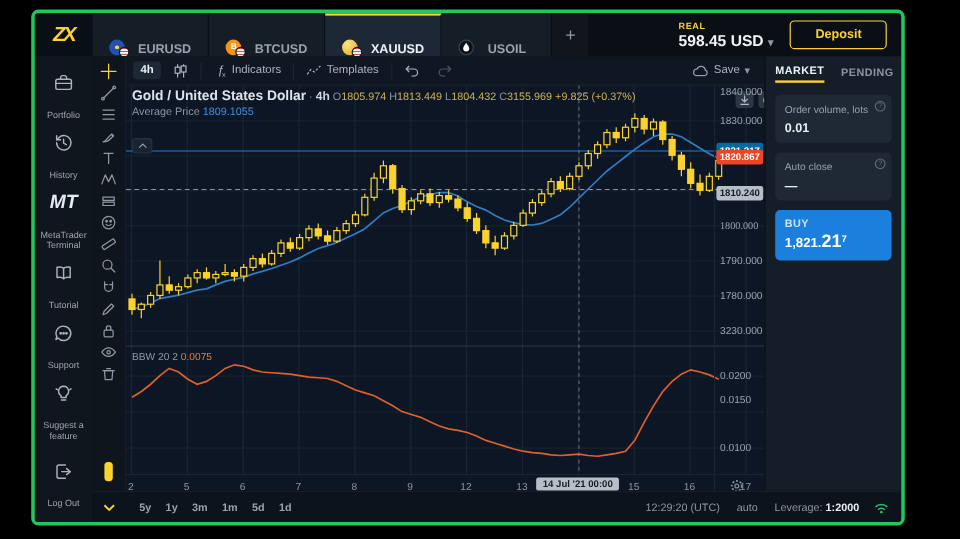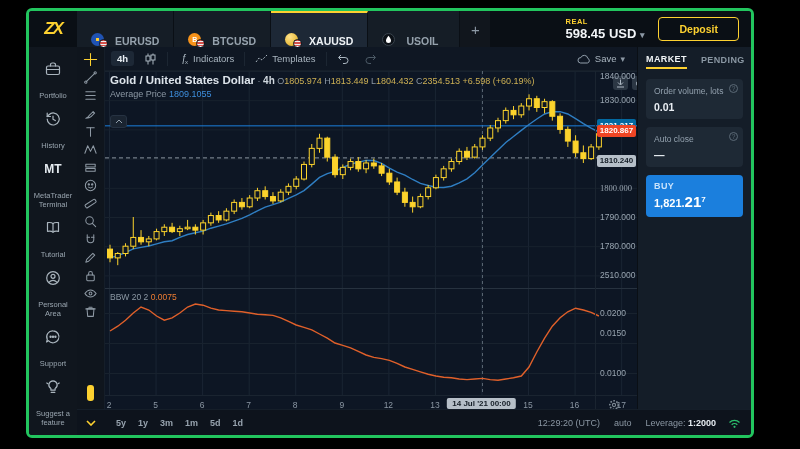--- a/index.html
+++ b/index.html
@@ -23,21 +23,21 @@
   .acct-bal{color:#f2f5f8;font-size:13px;font-weight:bold;}
   .acct-bal .cur{font-weight:bold;}
   .caret{color:#8d99a5;font-size:9px;}
   .deposit{align-self:center;margin-right:12px;background:transparent;border:1px solid #fdd130;color:#fdd130;font-size:10.5px;font-weight:bold;border-radius:4px;padding:5px 20px;cursor:pointer;}
 
   
   .sidebar{position:absolute;left:0;top:36px;bottom:0;width:48px;background:#10161e;display:flex;flex-direction:column;align-items:center;padding:8px 0 6px;}
   .sb-item{display:flex;flex-direction:column;align-items:center;gap:13px;padding:5px 1px;cursor:pointer;width:100%;}
   .sb-item .lbl{color:#9aa6b0;font-size:7.5px;text-align:center;line-height:1.2;}
   .sb-item svg{display:block;}
-  .sb-mt{color:#e6ecf1;font-weight:bold;font-size:12px;line-height:18px;}
+  .sb-mt{color:#e6ecf1;font-weight:bold;font-size:16px;line-height:18px;font-style:italic;}
   .sb-gap{flex:1;}
 
   
   .main{position:absolute;left:48px;top:36px;right:114px;bottom:26px;background:#0d1624;}
   .toolbar{position:absolute;left:28px;right:0;top:0;height:24px;display:flex;align-items:center;gap:4px;padding:0 6px;border-bottom:1px solid #151e29;background:#0f1723;font-size:9.5px;color:#93a0ac;}
   .tbtn{display:flex;align-items:center;gap:4px;padding:2px 6px;border-radius:3px;cursor:pointer;background:transparent;border:0;color:#aab6c0;font-size:9.5px;}
   .tbtn.tf{background:#1d2836;color:#e8eef3;font-weight:bold;}
   .tbtn.dim{color:#4c5a66;}
   .tb-sep{width:1px;height:14px;background:#1c2632;}
   .tb-right{margin-left:auto;display:flex;align-items:center;gap:4px;}
@@ -177,30 +177,20 @@
           <span class="lbl">MetaTrader Terminal</span>
         </div>
         <div class="sb-item">
           <span>
             <svg width="18" height="18" viewBox="0 0 18 18" fill="none" stroke="#a9b4bd" stroke-width="1.2" stroke-linecap="round" stroke-linejoin="round">
               <path d="M9 4.6C7.9 3.5 5.8 3.3 3.5 3.7v8.6c2.3-.4 4.4-.2 5.5.9 1.1-1.1 3.2-1.3 5.5-.9V3.7C12.2 3.3 10.1 3.5 9 4.6z"></path>
               <line x1="9" y1="4.6" x2="9" y2="13.2"></line>
             </svg>
           </span>
           <span class="lbl">Tutorial</span>
-        </div>
-        <div class="sb-item">
-          <span>
-            <svg width="18" height="18" viewBox="0 0 18 18" fill="none" stroke="#a9b4bd" stroke-width="1.2" stroke-linecap="round" stroke-linejoin="round">
-              <circle cx="9" cy="9" r="6.3"></circle>
-              <circle cx="9" cy="7.3" r="2"></circle>
-              <path d="M5.2 13.2a5 5 0 0 1 7.6 0"></path>
-            </svg>
-          </span>
-          <span class="lbl">Personal Area</span>
         </div>
         <div class="sb-item">
           <span>
             <svg width="18" height="18" viewBox="0 0 18 18" fill="none" stroke="#a9b4bd" stroke-width="1.2" stroke-linecap="round" stroke-linejoin="round">
               <path d="M9 2.8a6 6 0 1 1-4.6 9.9L2.6 14l.7-2.6A6 6 0 0 1 9 2.8z"></path>
               <circle cx="6.6" cy="8.8" r=".6" fill="#a9b4bd"></circle>
               <circle cx="9" cy="8.8" r=".6" fill="#a9b4bd"></circle>
               <circle cx="11.4" cy="8.8" r=".6" fill="#a9b4bd"></circle>
             </svg>
           </span>
@@ -546,22 +536,22 @@
           </svg>
 
         <div class="chead">
           <div>
             <span class="inst">Gold / United States Dollar</span>
             <span>·</span>
             <span class="tf2">4h</span>
             <span>O</span><span class="gold">1805.974</span>
             <span>H</span><span class="gold">1813.449</span>
             <span>L</span><span class="gold">1804.432</span>
-            <span>C</span><span class="gold">2354.513</span>
-            <span class="gold">+6.598 (+60.19%)</span>
+            <span>C</span><span class="gold">3155.969</span>
+            <span class="gold">+9.825 (+0.37%)</span>
           </div>
           <div>
             <span>Average Price</span>
             <span class="blue">1809.1055</span>
           </div>
         </div>
         <div class="collapse-btn">
           <svg width="8" height="5" viewBox="0 0 8 5">
               <polyline points="1,4 4,1 7,4" fill="none" stroke="#93a0ac"></polyline>
             </svg>
@@ -608,21 +598,21 @@
       </div>
 
       <div class="paxis" id="paxis">
           <span class="ptick" style="top: 0px;">1840.000</span>
           <span class="ptick" style="top: 24.2px;">1830.000</span>
           <span class="ptick" style="top: 53.4px;">1820.000</span>
           <span class="ptick" style="top: 82.6px;">1810.000</span>
           <span class="ptick" style="top: 111.8px; font-family: Liberation Serif, serif;">1800.000</span>
           <span class="ptick" style="top: 141px;">1790.000</span>
           <span class="ptick" style="top: 170.2px;">1780.000</span>
-          <span class="ptick" style="top: 199.4px;">2510.000</span>
+          <span class="ptick" style="top: 199.4px;">3230.000</span>
           <span class="ptick" style="top: 237px;">0.0200</span>
           <span class="ptick" style="top: 257px;">0.0150</span>
           <span class="ptick" style="top: 297px;">0.0100</span>
           <span class="ptag" style="top: 48px; background: #0369a1;">1821.217</span>
           <span class="ptag" style="top: 53.8684px; background: rgb(240, 69, 36);">1820.867</span>
           <span class="ptag" style="top: 83.8992px; background: rgb(182, 191, 200); color: rgb(20, 29, 38);">1810.240</span>
           <span class="pgear"><svg width="12" height="12" viewBox="0 0 12 12">
               <circle cx="6" cy="6" r="4.2" fill="none" stroke="#7d8994" stroke-width="1.6" stroke-dasharray="1.6,1.5"></circle>
               <circle cx="6" cy="6" r="1.6" fill="none" stroke="#7d8994" stroke-width="1.1"></circle>
             </svg></span>

